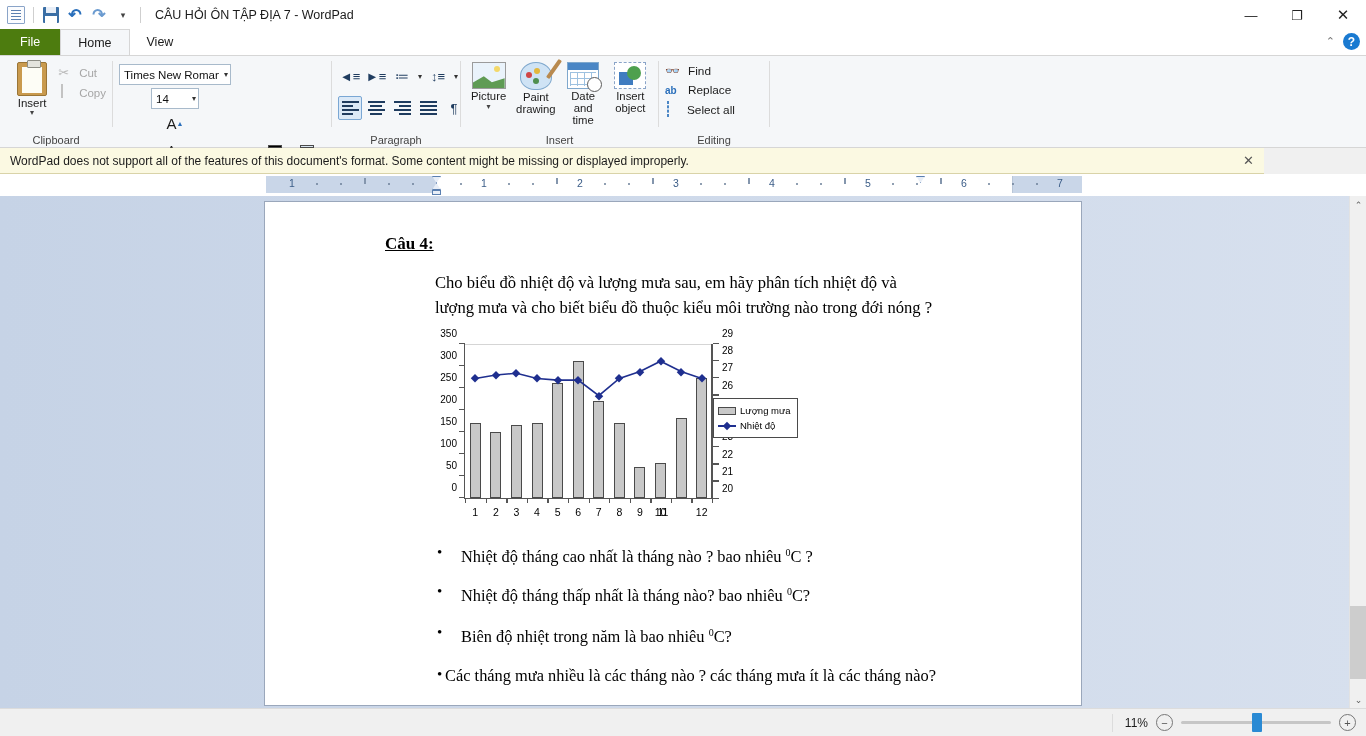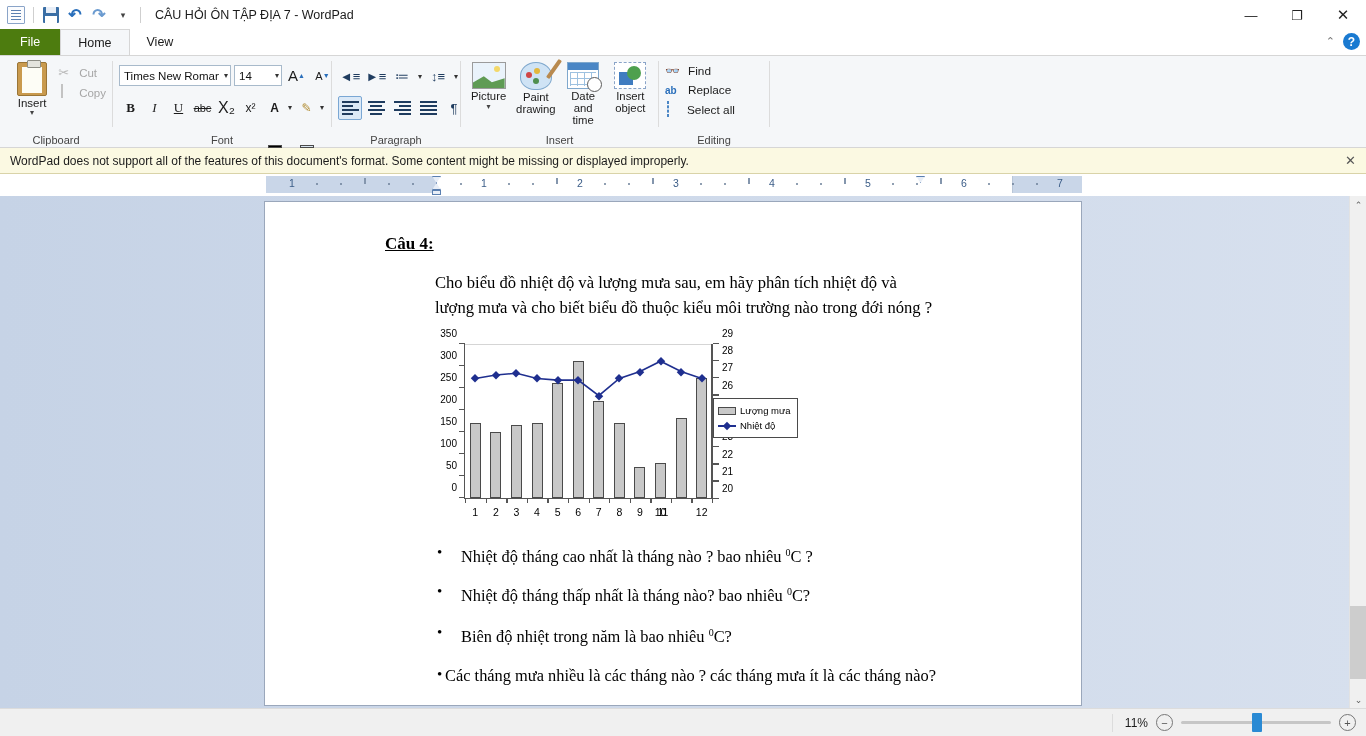--- a/index.html
+++ b/index.html
@@ -102,21 +102,21 @@
   .paste-caret { font-size: 8px; color: #444; line-height: 7px; }
   .clip-sub { display: flex; flex-direction: column; gap: 4px; padding-top: 5px; }
   .clip-item { display: flex; align-items: center; gap: 5px; font-size: 11.5px; color: #a6a6a6; }
   .mini-ic { width: 16px; height: 16px; position: relative; }
   .scissors { color: #b9b9b9; font-size: 13px; line-height: 16px; }
   .copy-ic {
     width: 11px; height: 13px; border: 1px solid #c3c3c3; background: #fafafa; margin-left: 3px;
   }
 
   
-  .font-row1 { display: flex; align-items: center; gap: 3px; }
+  .font-row1 { display: flex; align-items: center; gap: 3px; flex-direction: column; }
   .font-row2 { display: flex; align-items: center; gap: 1px; margin-top: 9px; }
   .combo {
     height: 21px; border: 1px solid #a8bacb; background: #fff; display: flex;
     align-items: center; padding: 0 2px 0 4px; font-size: 11.5px; color: #111;
   }
   .combo .cv { flex: 1; white-space: nowrap; overflow: hidden; }
   .combo .cc { font-size: 8px; color: #333; padding-left: 5px; }
   .fname { width: 112px; }
   .fsize { width: 48px; }
   .fbtn {
@@ -207,21 +207,21 @@
   .ab-ic { font-size: 10px; color: #2a6fbb; font-weight: bold; width: 17px; }
   .sel-ic {
     width: 13px; height: 13px; border: 1px dashed #4a86c5; position: relative; margin-left: 2px;
   }
   .sel-ic::after {
     content: ""; position: absolute; left: 2px; top: 2px; right: 2px; bottom: 2px; background: #8fbce6;
   }
 
   
   .notif {
-    position: absolute; left: 0; top: 148px; width: 1366px; height: 26px;
+    position: absolute; left: 0; top: 148px; width: 1264px; height: 26px;
     background: #fbf9e2; border-bottom: 1px solid #d9d3a8;
     display: flex; align-items: center; padding: 0 10px;
     font-size: 12px; color: #1b1b1b;
   }
   .notif-close {
     position: absolute; right: 10px; top: 5px; font-size: 13px; color: #555;
   }
 
   
   .ruler {

